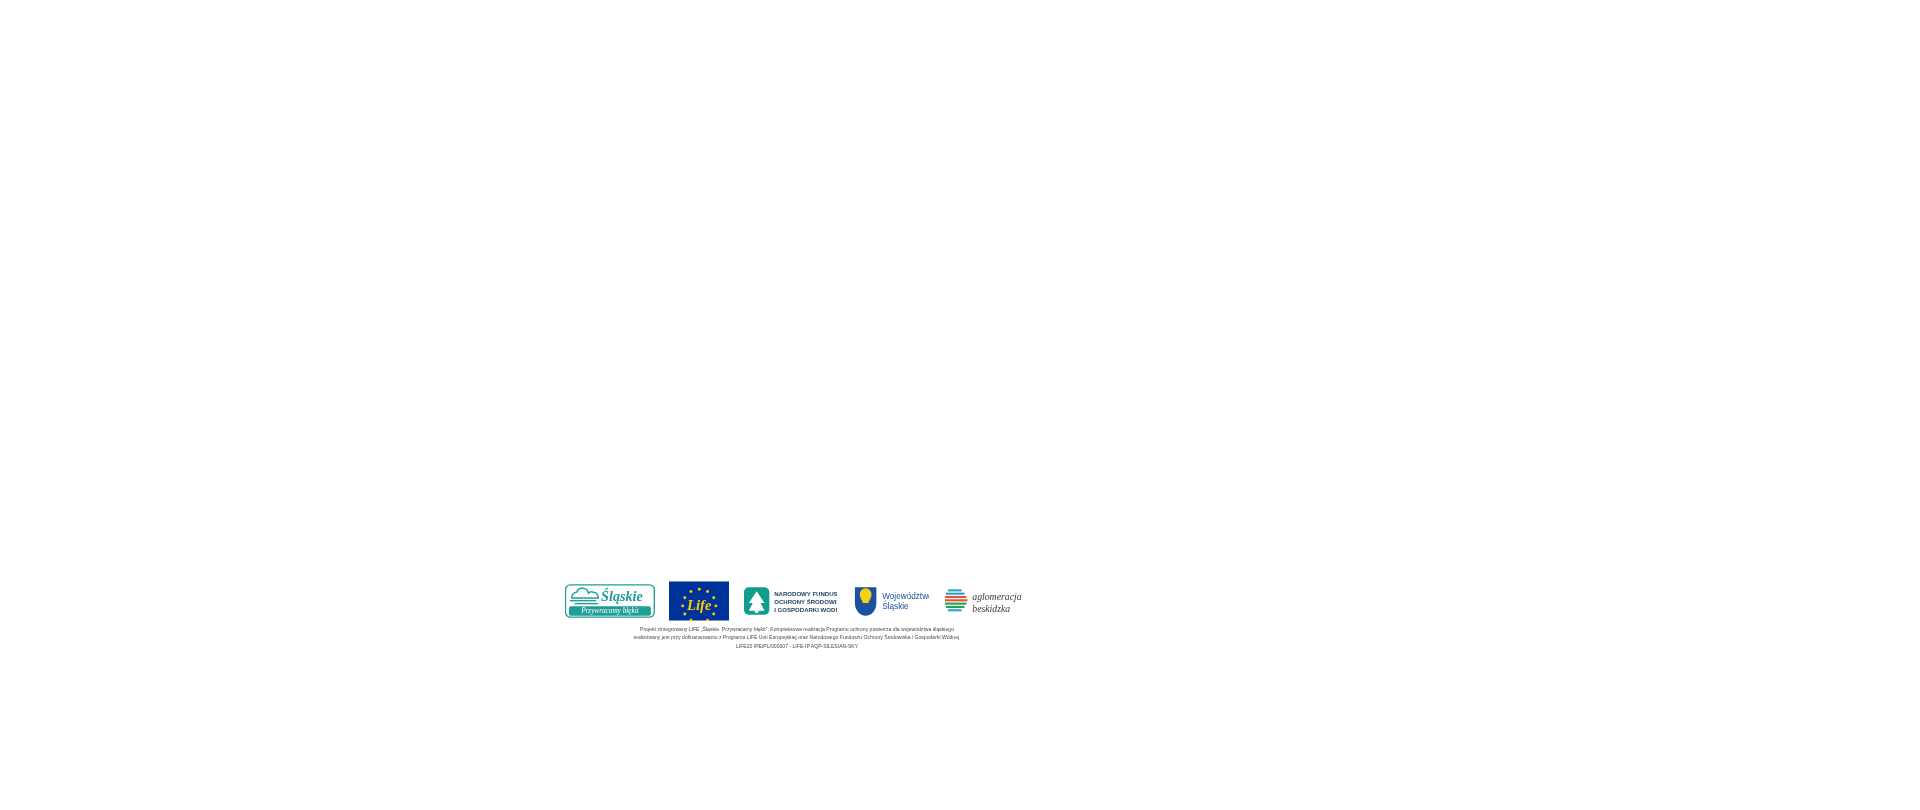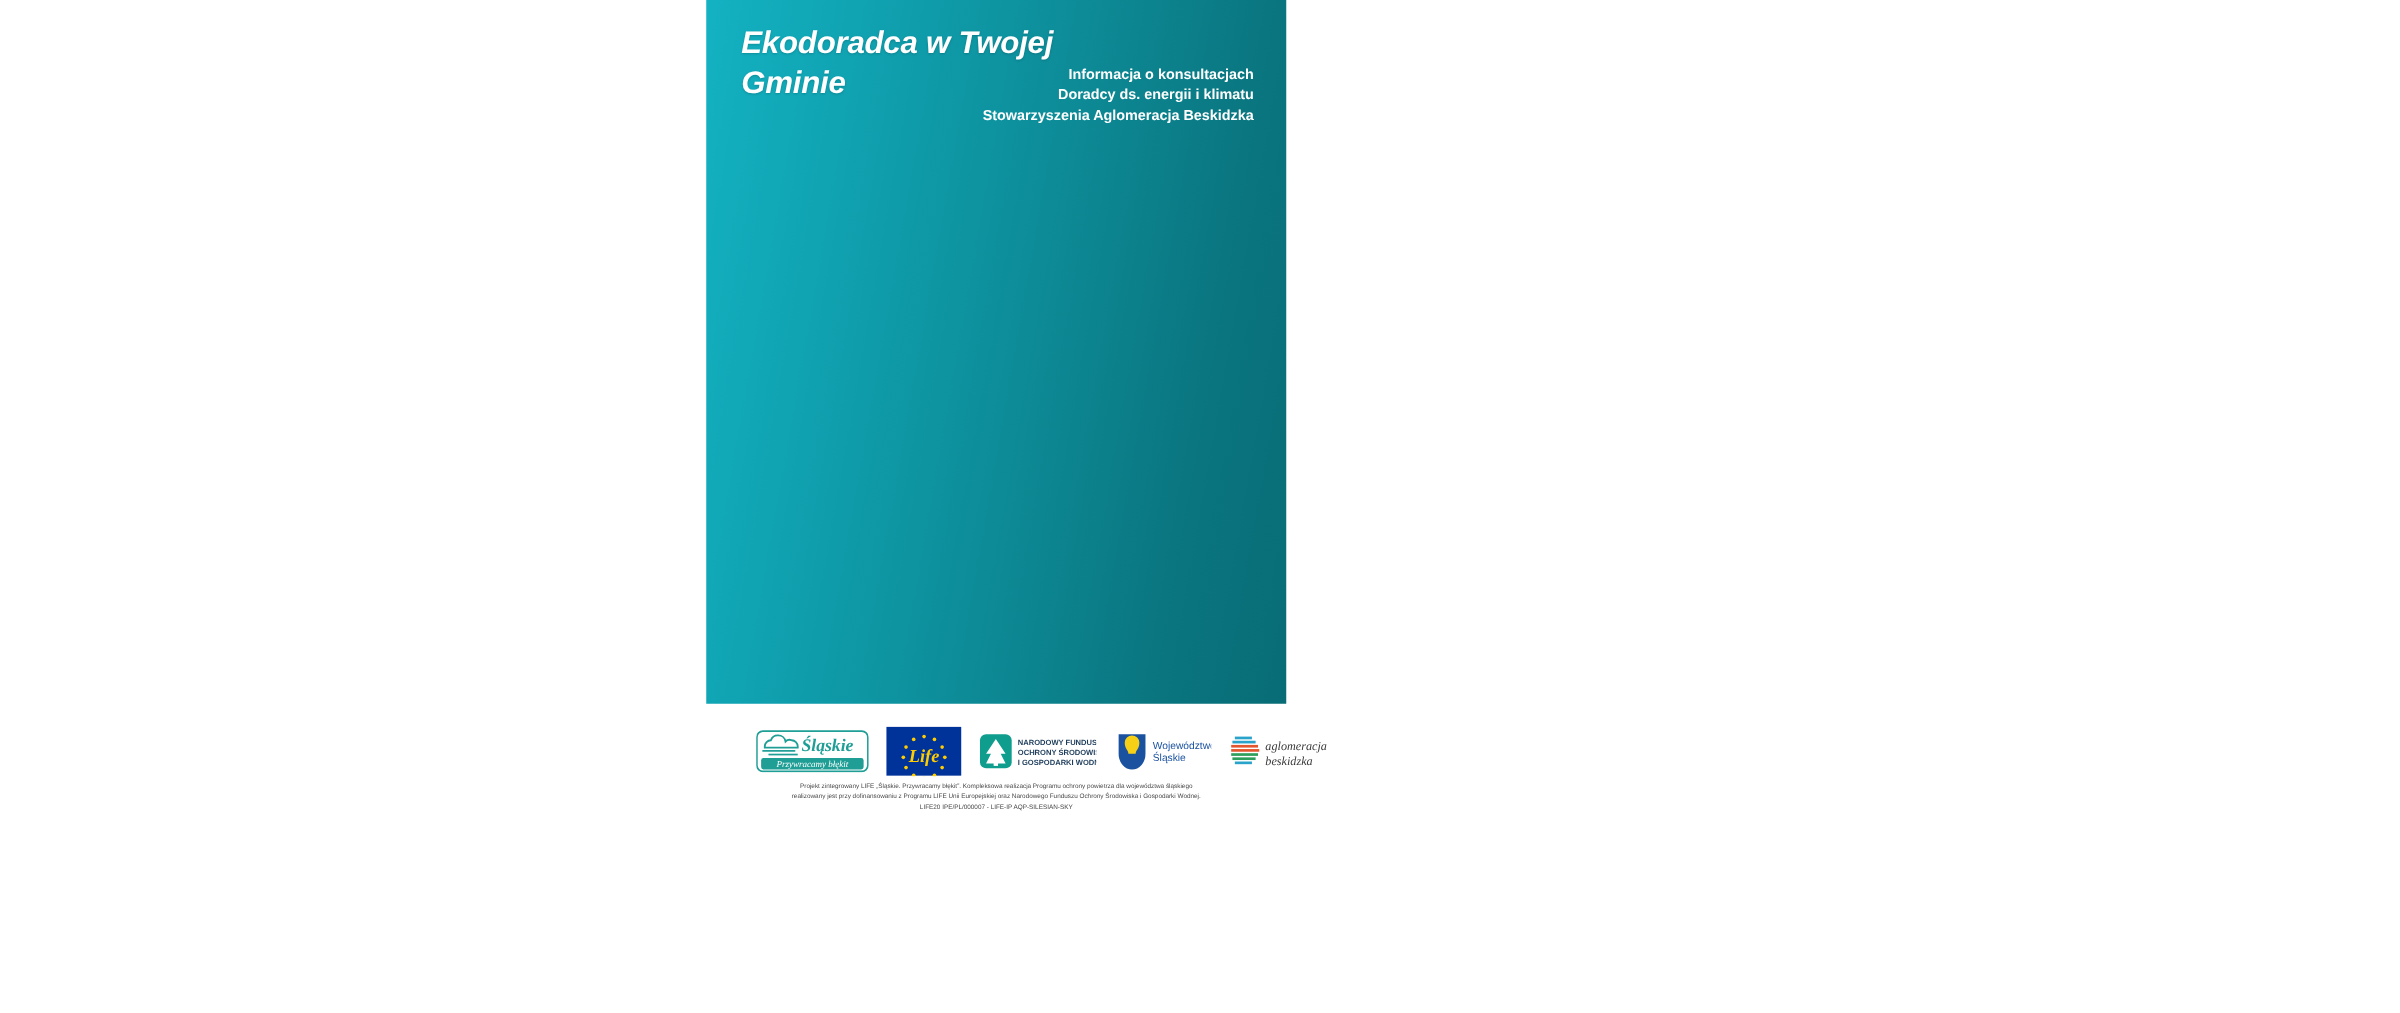--- a/index.html
+++ b/index.html
@@ -63,21 +63,20 @@
   .logo-strip {
     position: absolute;
     left: 565px;
     top: 578px;
     width: 464px;
     height: 46px;
     display: flex;
     align-items: center;
     justify-content: center;
     gap: 14px;
-    margin-left: 40px;
   }
   .logo { display: block; }
 
   
   .fineprint {
     position: absolute;
     left: 565px;
     top: 625px;
     width: 464px;
     text-align: center;
@@ -85,34 +84,20 @@
     font-size: 5.1px;
     line-height: 1.62;
   }
   .fineprint div { white-space: nowrap; }
 </style>
 </head>
 <body>
 
 <div id="poster-root">
 
-  <div class="banner">
-
-    <div class="title">
-      <div>Ekodoradca w Twojej</div>
-      <div>Gminie</div>
-    </div>
-
-    <div class="subtitle">
-      <div>Informacja o konsultacjach</div>
-      <div>Doradcy ds. energii i klimatu</div>
-      <div>Stowarzyszenia Aglomeracja Beskidzka</div>
-    </div>
-
-  </div>
 
   <div class="logo-strip">
 
     <svg class="logo" width="92" height="34" viewBox="0 0 92 34">
       <rect x="0.5" y="0.5" width="91" height="33" rx="5" fill="none" stroke="#1f9e96" stroke-width="1.4"></rect>
       <path d="M7,13 a5,5 0 0 1 5,-5 a6,6 0 0 1 6,-4 a6,6 0 0 1 6,5 a4.5,4.5 0 0 1 5,-1 a5,5 0 0 1 5,5 l0,1 l-27,0 z" fill="none" stroke="#1f9e96" stroke-width="1.5"></path>
       <rect x="5" y="16" width="27" height="1.4" fill="#1f9e96"></rect>
       <rect x="10" y="19" width="24" height="1.4" fill="#1f9e96"></rect>
       <text x="37" y="17" font-family="'Liberation Serif', serif" font-size="14.5" font-style="italic" font-weight="bold" fill="#1f9e96">Śląskie</text>
       <rect x="4" y="22.5" width="84" height="9.5" rx="2" fill="#1f9e96"></rect>

